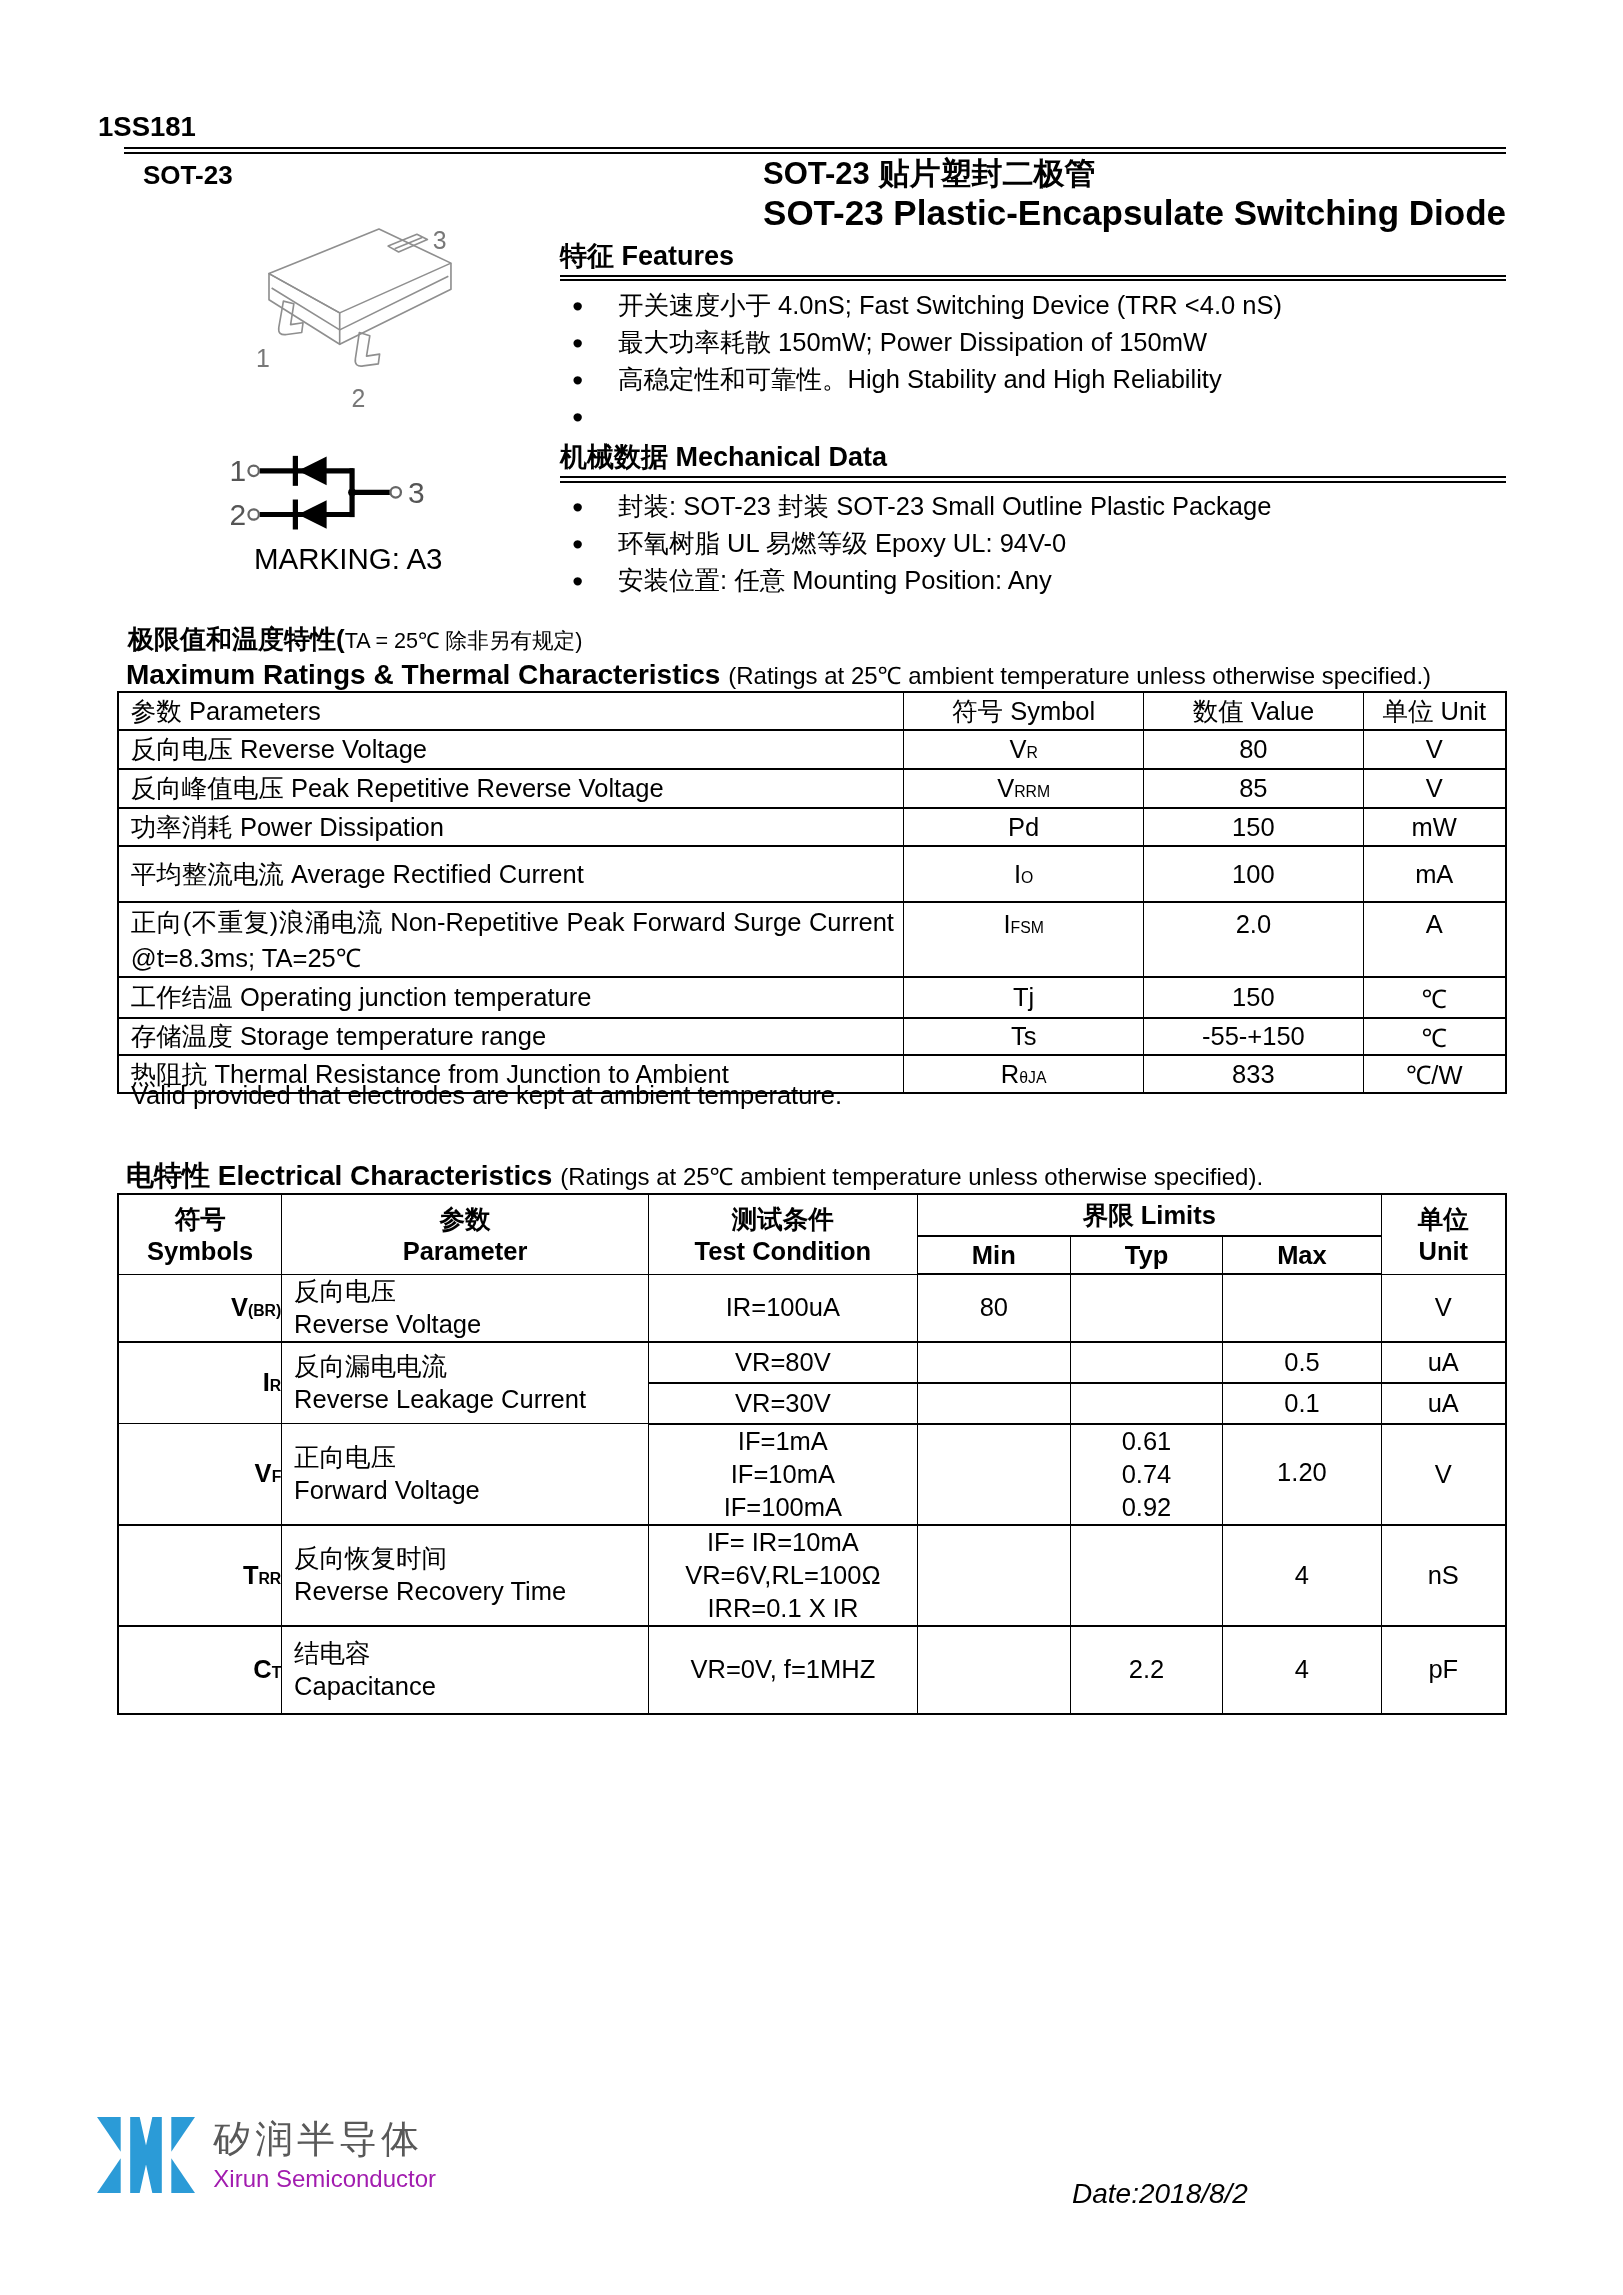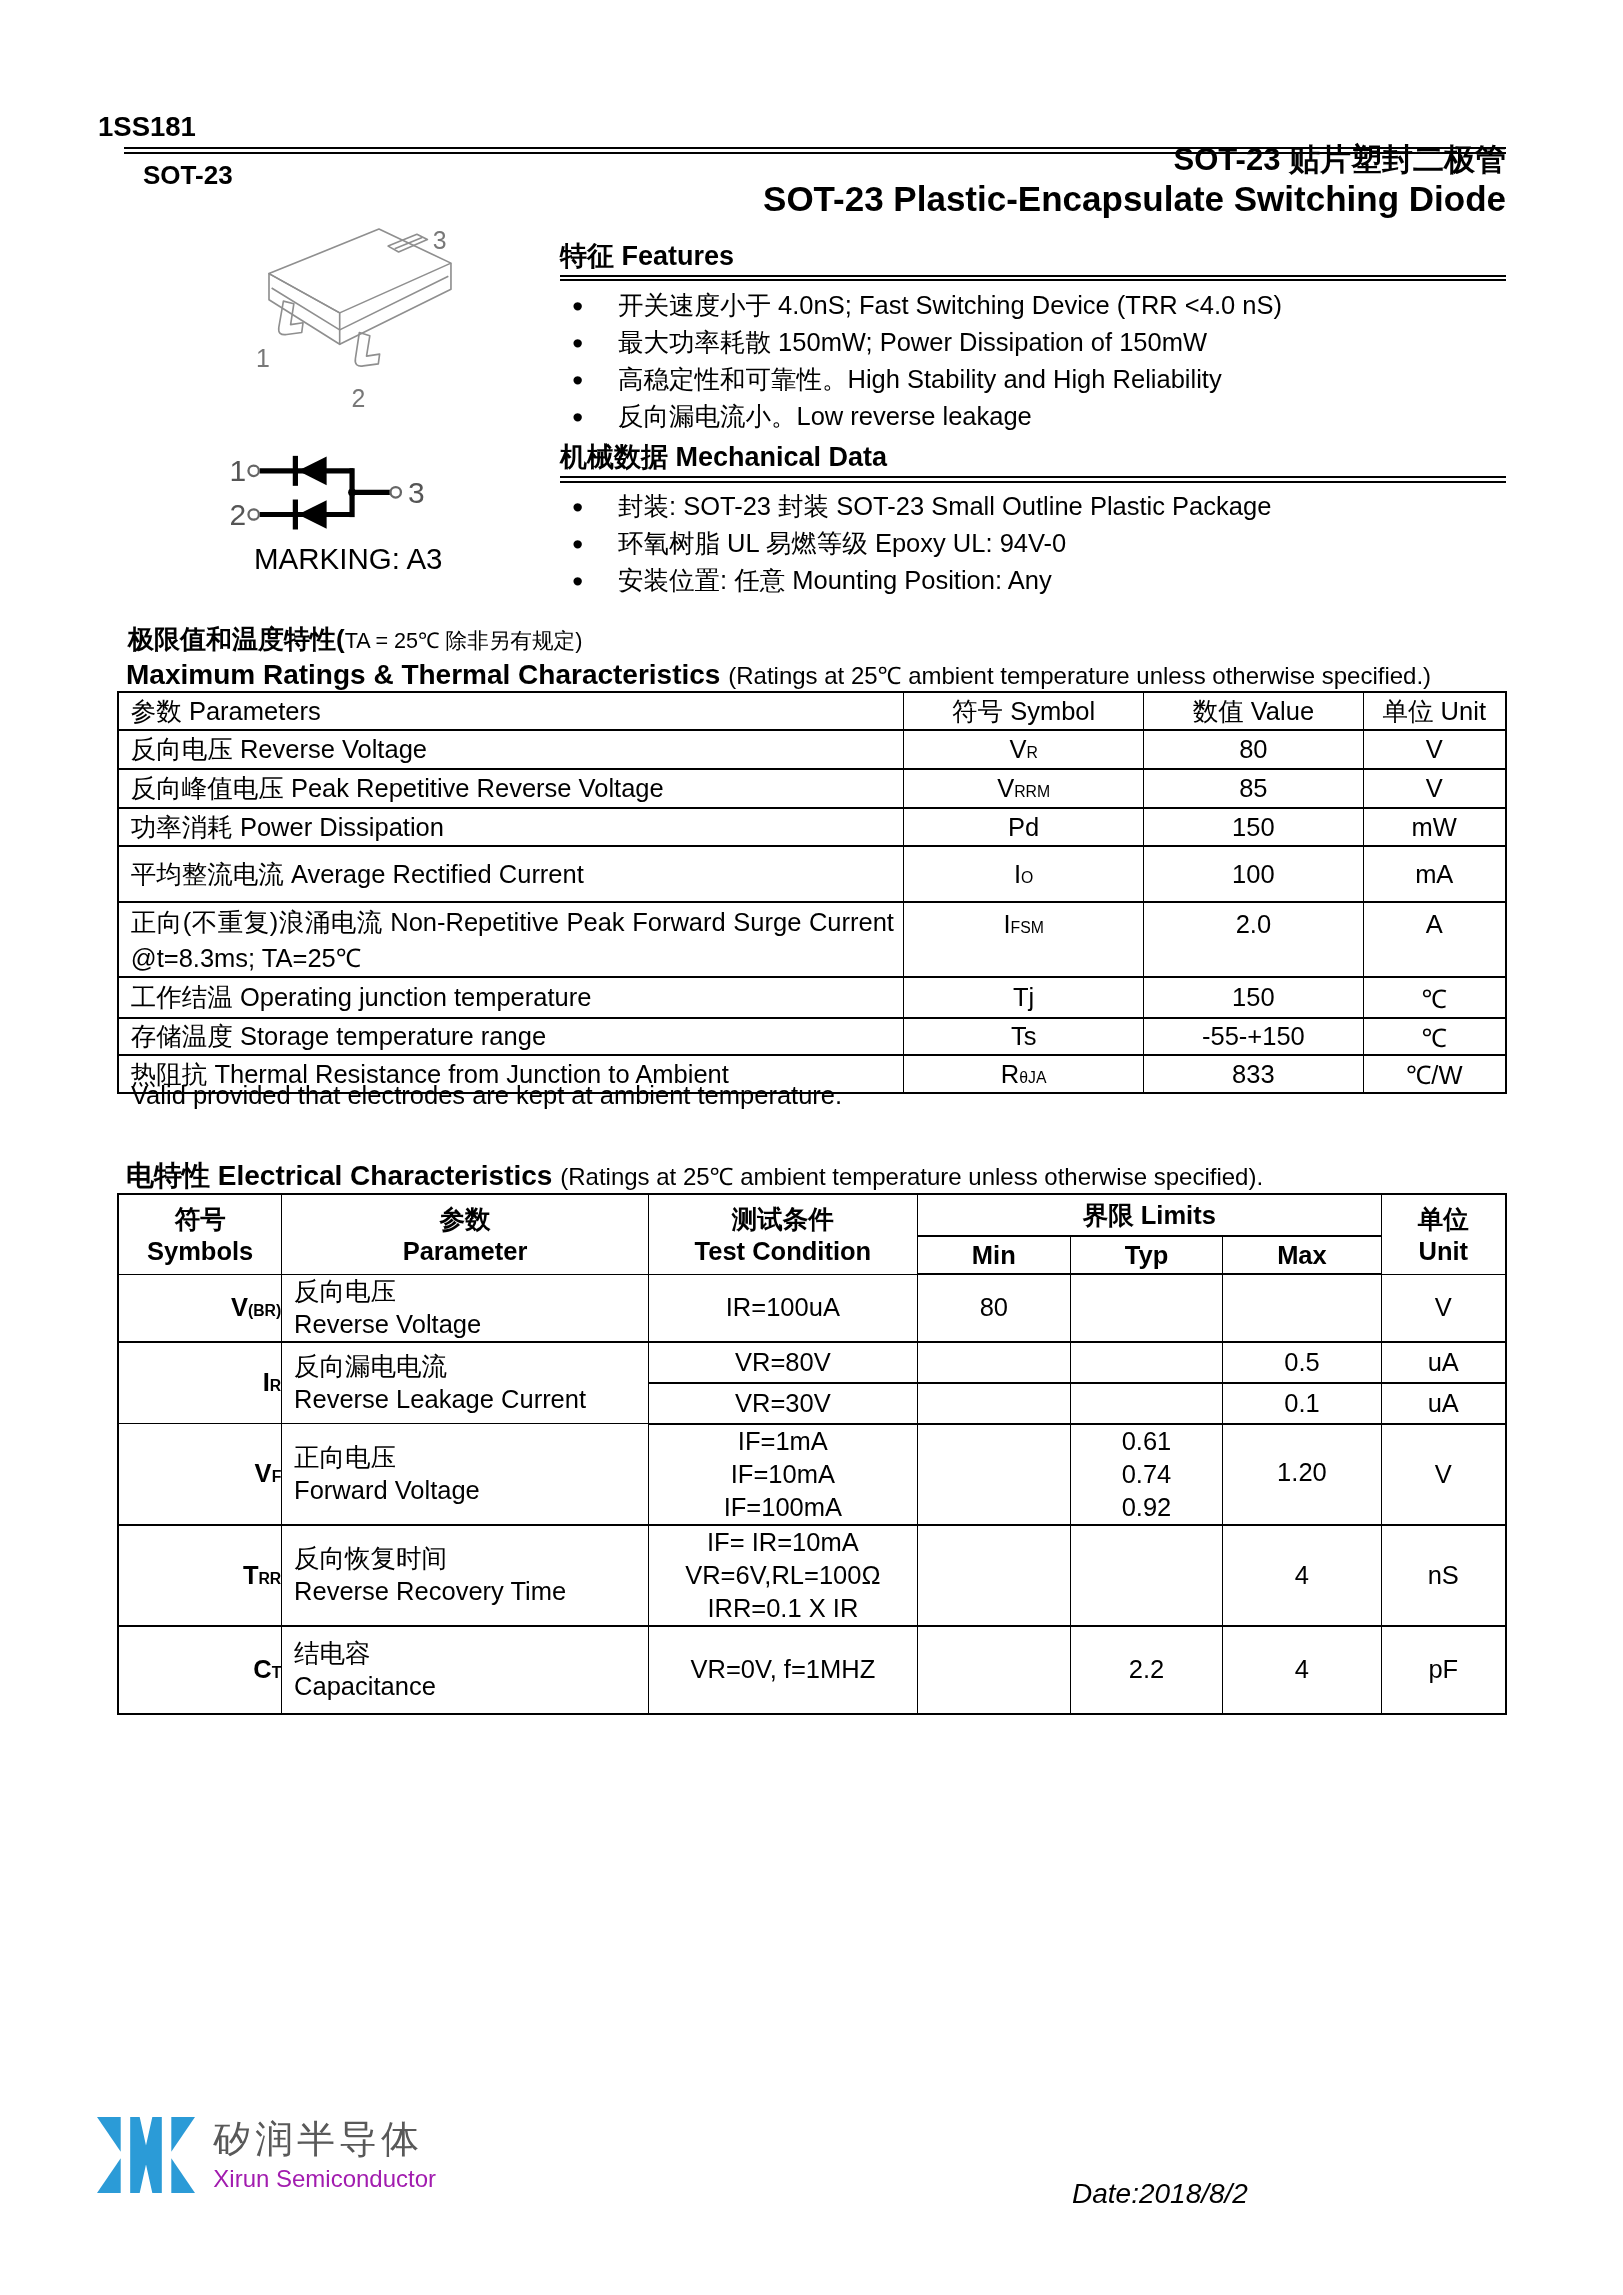--- a/index.html
+++ b/index.html
@@ -12,21 +12,21 @@
     font-family:"Liberation Sans", sans-serif;
     color:#000;
     overflow:hidden;
   }
   .dbl-rule { border-top:2px solid #000; border-bottom:2px solid #000; height:6.5px; }
 
   
   .part-number { position:absolute; left:98px; top:111px; font-size:27.5px; font-weight:bold; }
   .top-rule { position:absolute; left:124px; top:147px; width:1382px; }
   .pkg-label { position:absolute; left:143px; top:160px; font-size:26px; font-weight:bold; }
-  .title-block { position:absolute; right:117px; top:140px; text-align:right; }
+  .title-block { position:absolute; right:117px; top:154px; text-align:left; }
   .title-cn { font-size:31px; font-weight:bold; line-height:39px; }
   .title-en { font-size:35px; font-weight:bold; line-height:39px; }
 
   
   .pkg-figure { position:absolute; left:223px; top:216px; }
   .schematic { position:absolute; left:228px; top:450px; }
   .marking { position:absolute; left:254px; top:542px; font-size:29.5px; }
 
   
   .features-col { position:absolute; left:560px; top:241px; width:946px; }
@@ -150,21 +150,20 @@
       <li class="bullet-item">
           <span class="bullet-dot">●</span>
           <span>最大功率耗散 150mW; Power Dissipation of 150mW</span>
         </li>
       <li class="bullet-item">
           <span class="bullet-dot">●</span>
           <span>高稳定性和可靠性。High Stability and High Reliability</span>
         </li>
       <li class="bullet-item">
           <span class="bullet-dot">●</span>
-          <span>反向漏电流小。Low reverse leakage</span>
         </li>
     </ul>
     <div class="mech-heading">机械数据 Mechanical Data</div>
     <div class="dbl-rule feat-rule"></div>
     <ul class="bullet-list">
       <li class="bullet-item">
           <span class="bullet-dot">●</span>
           <span>封装: SOT-23 封装 SOT-23 Small Outline Plastic Package</span>
         </li>
       <li class="bullet-item">

